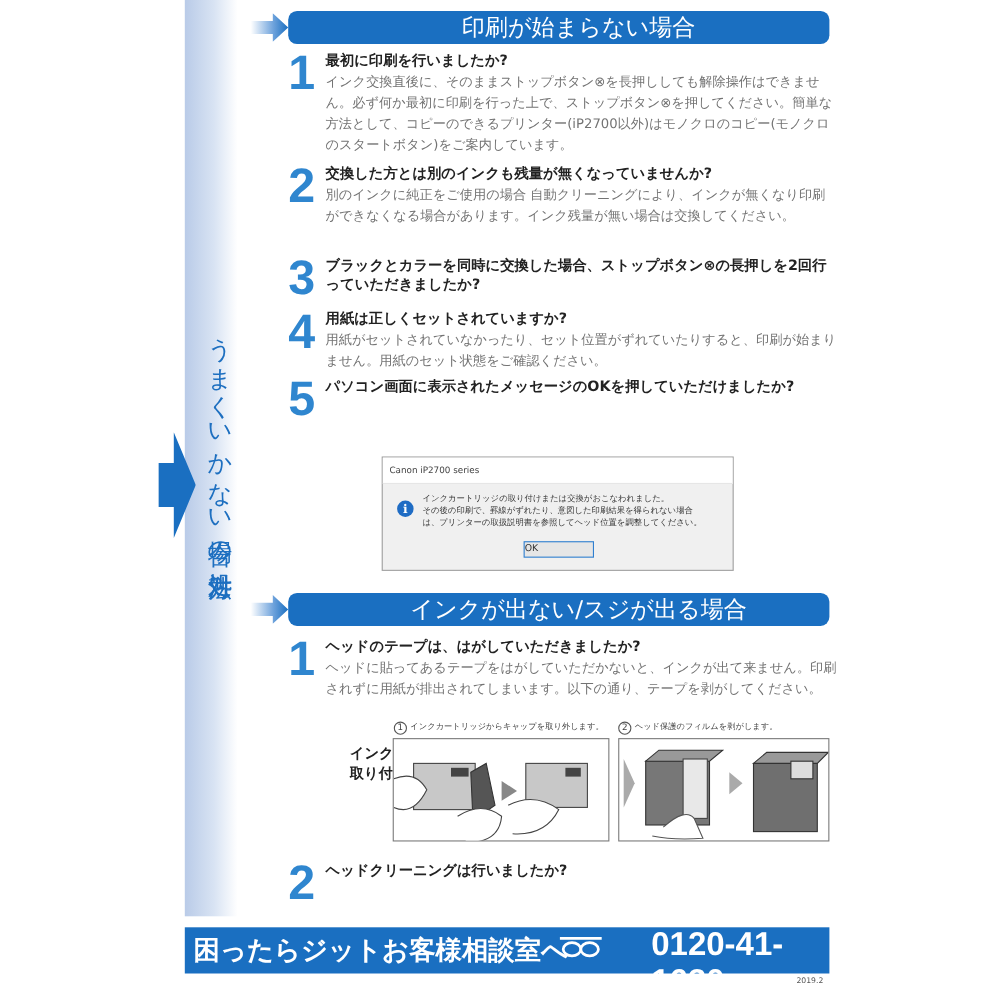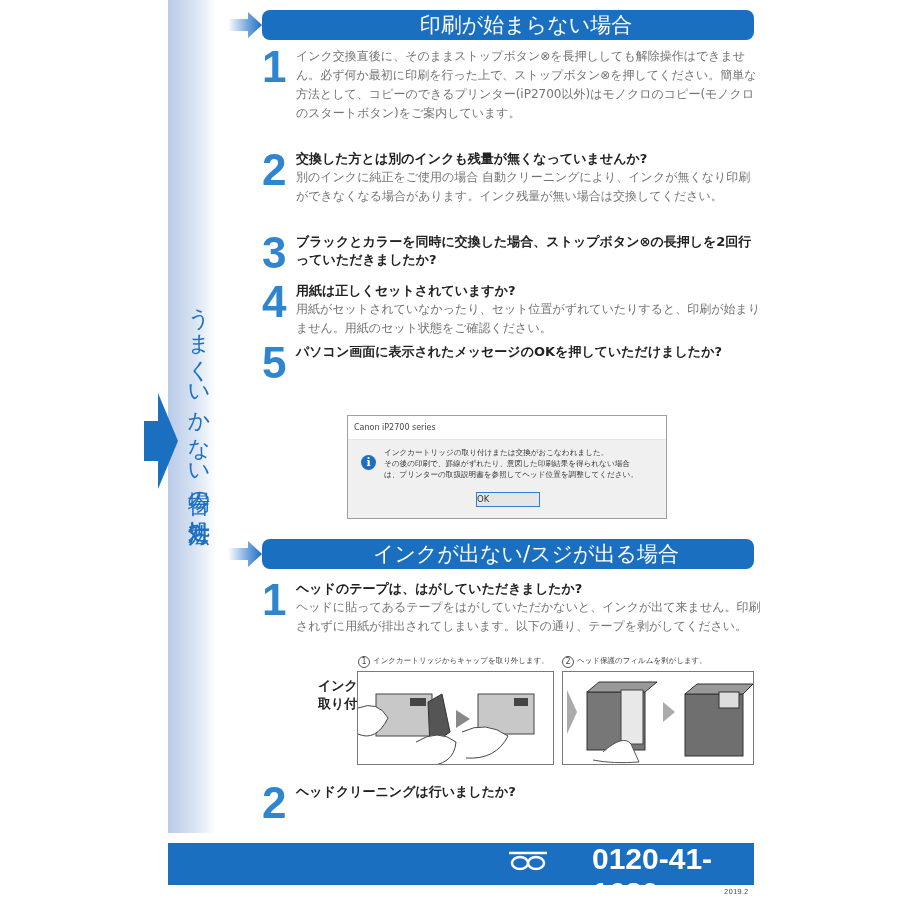--- a/index.html
+++ b/index.html
@@ -120,20 +120,21 @@
       </linearGradient>
     </defs>
   <polygon points="0,7 20,7 20,0 34,13 20,26 20,19 0,19" fill="url(#ga)"></polygon>
 </svg>
 <div class="sec-bar" style="top:10px;">
   <span>印刷が始まらない場合</span>
 </div>
 
 <div class="item" style="top:47px;">
   <div class="num">1</div>
+  <div class="q">最初に印刷を行いましたか?</div>
   <div class="a">インク交換直後に、そのままストップボタン⊗を長押ししても解除操作はできません。必ず何か最初に印刷を行った上で、ストップボタン⊗を押してください。簡単な方法として、コピーのできるプリンター(iP2700以外)はモノクロのコピー(モノクロのスタートボタン)をご案内しています。</div>
 </div>
 <div class="item" style="top:150px;">
   <div class="num">2</div>
   <div class="q">交換した方とは別のインクも残量が無くなっていませんか?</div>
   <div class="a">別のインクに純正をご使用の場合 自動クリーニングにより、インクが無くなり印刷ができなくなる場合があります。インク残量が無い場合は交換してください。</div>
 </div>
 <div class="item" style="top:233px;">
   <div class="num">3</div>
   <div class="q">ブラックとカラーを同時に交換した場合、ストップボタン⊗の長押しを2回行っていただきましたか?</div>
@@ -218,20 +219,21 @@
     <rect x="156" y="20" width="20" height="16" fill="#ddd" stroke="#333"></rect>
   </svg>
 </div>
 
 <div class="item" style="top:783px;">
   <div class="num">2</div>
   <div class="q">ヘッドクリーニングは行いましたか?</div>
 </div>
 
 <div class="footer-bar">
+  <div class="left-text">困ったらジットお客様相談室へ</div>
   <svg class="fd-icon" viewBox="0 0 40 20">
     <line x1="1" y1="2" x2="39" y2="2" stroke="#fff" stroke-width="2.5"></line>
     <ellipse cx="12" cy="12" rx="8" ry="6" fill="none" stroke="#fff" stroke-width="2.5"></ellipse>
     <ellipse cx="28" cy="12" rx="8" ry="6" fill="none" stroke="#fff" stroke-width="2.5"></ellipse>
   </svg>
   <div class="phone">0120-41-1630</div>
   <div class="hours">受付時間:9:00~17:00(弊社指定の定休日を除く)</div>
 </div>
 <div class="date-code">2019.2</div>
 

